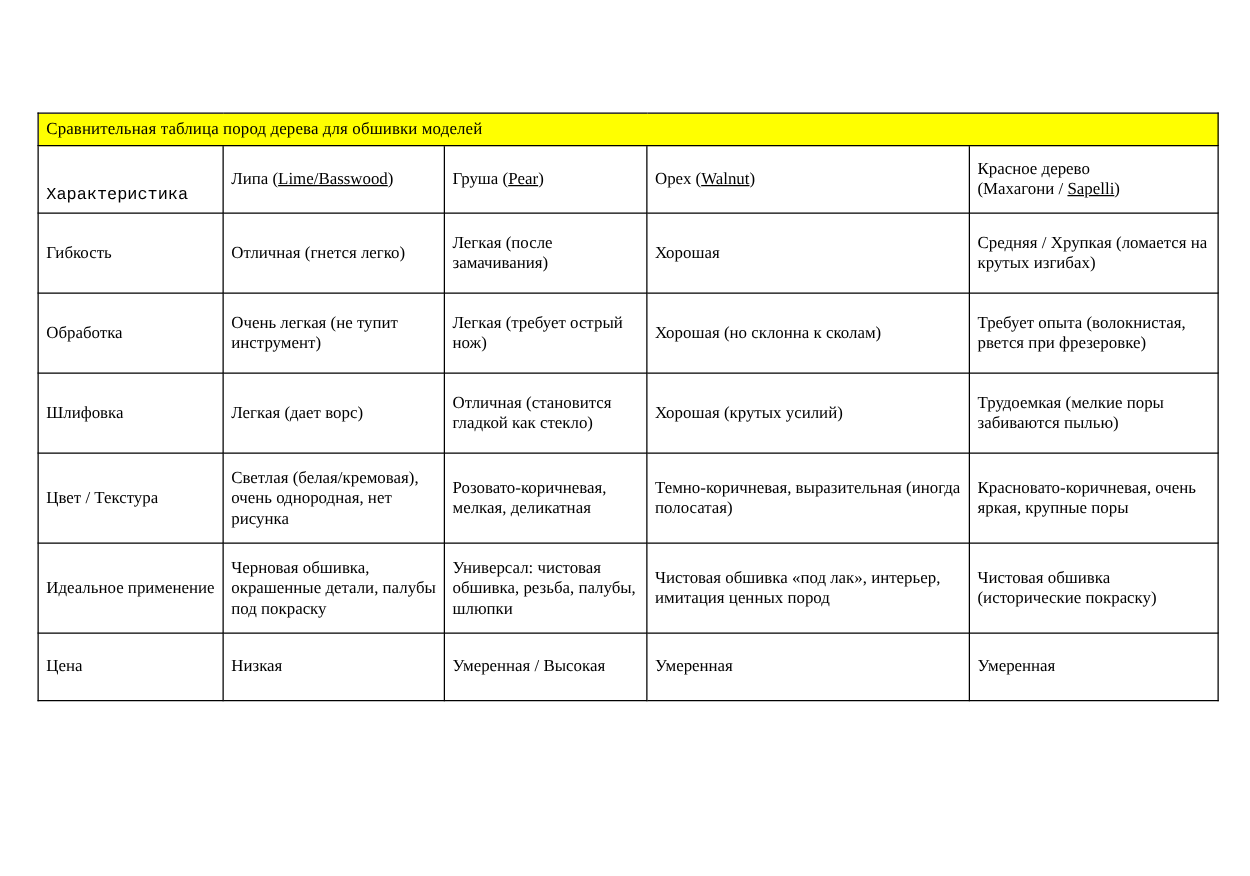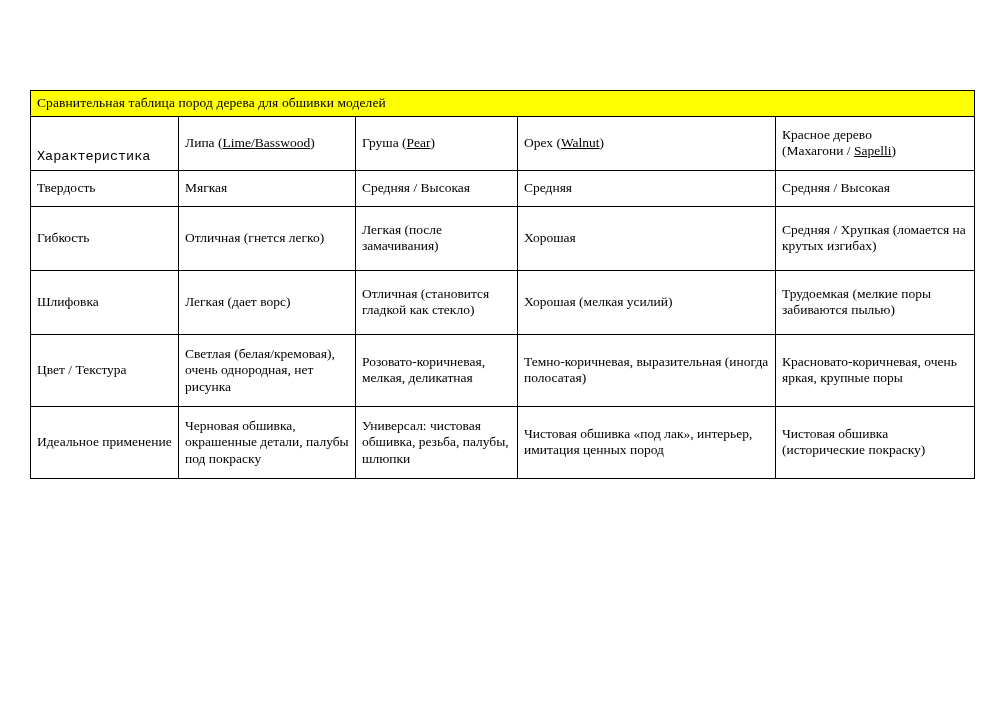--- a/index.html
+++ b/index.html
@@ -87,58 +87,65 @@
           <td class="title-cell" colspan="5">Сравнительная таблица пород дерева для обшивки моделей</td>
         </tr>
         <tr class="head-row r-mid">
           <td class="head-char"><span>Характеристика</span></td>
           <td><span>Липа (</span><span class="u">Lime/Basswood</span><span>)</span></td>
           <td><span>Груша (</span><span class="u">Pear</span><span>)</span></td>
           <td><span>Орех (</span><span class="u">Walnut</span><span>)</span></td>
           <td><span>Красное дерево</span><br><span>(Махагони / </span><span class="u">Sapelli</span><span>)</span></td>
         </tr>
 
-        <tr class="r-small">
-          <td>Твердость</td>
-          <td>Мягкая</td>
-          <td>Средняя / Высокая</td>
-          <td>Средняя</td>
-          <td>Средняя / Высокая</td>
-        </tr>
 
         <tr class="r-tall">
           <td>Гибкость</td>
           <td>Отличная (гнется легко)</td>
           <td>Легкая (после замачивания)</td>
           <td>Хорошая</td>
           <td>Средняя / Хрупкая (ломается на крутых изгибах)</td>
         </tr>
 
+        <tr class="r-tall">
+          <td>Обработка</td>
+          <td>Очень легкая (не тупит инструмент)</td>
+          <td>Легкая (требует острый нож)</td>
+          <td>Хорошая (но склонна к сколам)</td>
+          <td>Требует опыта (волокнистая, рвется при фрезеровке)</td>
+        </tr>
 
         <tr class="r-tall">
           <td>Шлифовка</td>
           <td>Легкая (дает ворс)</td>
           <td>Отличная (становится гладкой как стекло)</td>
-          <td>Хорошая (мелкая усилий)</td>
+          <td>Хорошая (крутых усилий)</td>
           <td>Трудоемкая (мелкие поры забиваются пылью)</td>
         </tr>
 
         <tr class="r-xtall">
           <td>Цвет / Текстура</td>
           <td>Светлая (белая/кремовая), очень однородная, нет рисунка</td>
           <td>Розовато-коричневая, мелкая, деликатная</td>
           <td>Темно-коричневая, выразительная (иногда полосатая)</td>
           <td>Красновато-коричневая, очень яркая, крупные поры</td>
         </tr>
 
         <tr class="r-xtall">
           <td>Идеальное применение</td>
           <td>Черновая обшивка, окрашенные детали, палубы под покраску</td>
           <td>Универсал: чистовая обшивка, резьба, палубы, шлюпки</td>
           <td>Чистовая обшивка «под лак», интерьер, имитация ценных пород</td>
           <td>Чистовая обшивка (исторические покраску)</td>
         </tr>
 
 
+        <tr class="r-mid">
+          <td>Цена</td>
+          <td>Низкая</td>
+          <td>Умеренная / Высокая</td>
+          <td>Умеренная</td>
+          <td>Умеренная</td>
+        </tr>
       </tbody>
     </table>
   </div>
 </div>
 
 </body></html>

